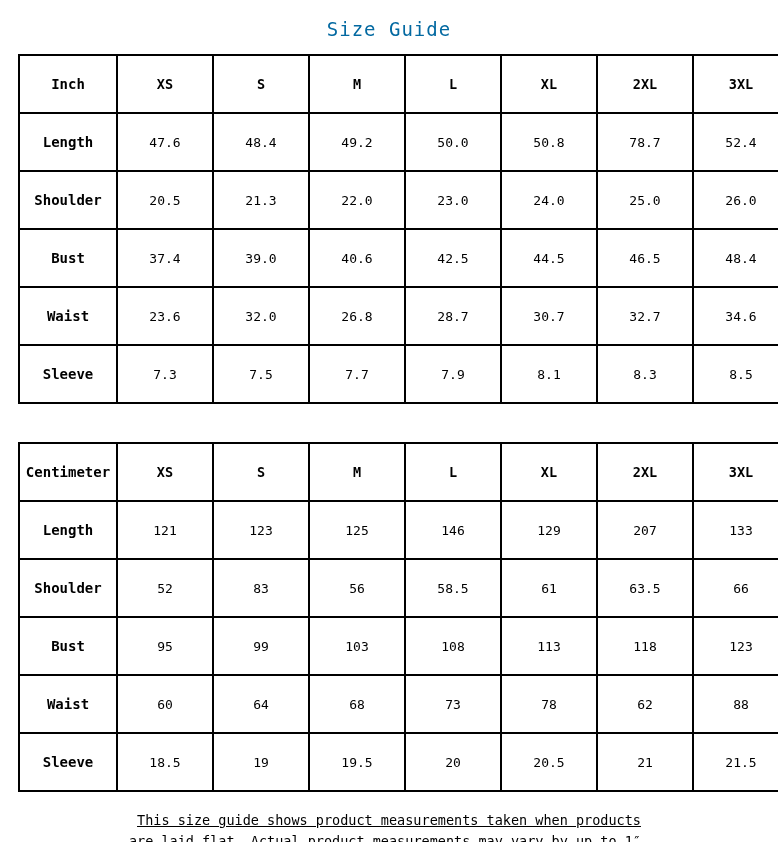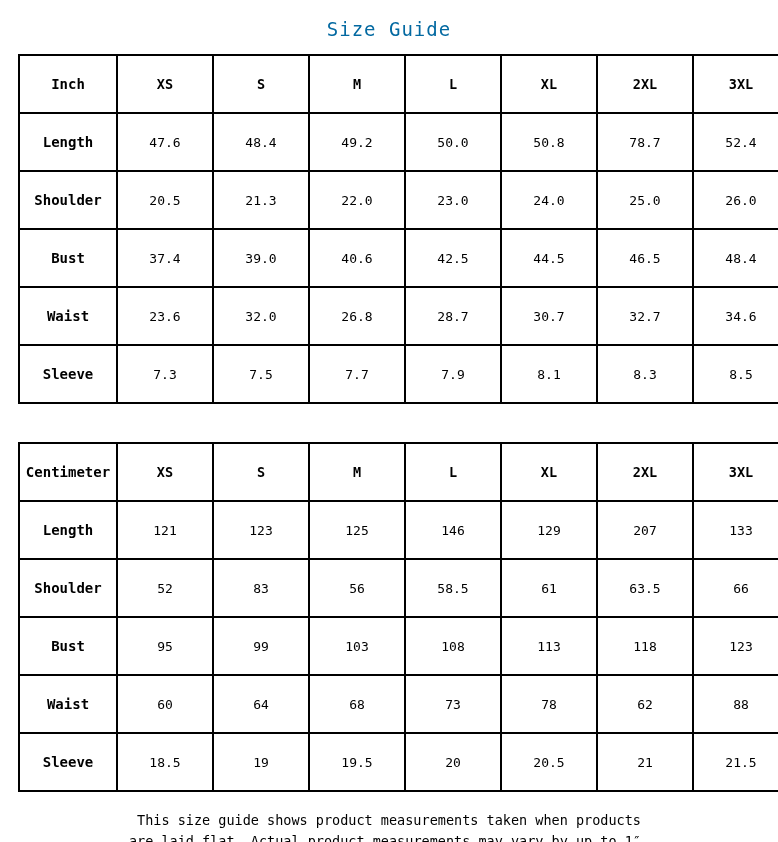--- a/index.html
+++ b/index.html
@@ -67,21 +67,21 @@
   }
   .footnote {
     text-align: center;
     font-family: "DejaVu Sans Mono", monospace;
     font-size: 13.5px;
     line-height: 21px;
     padding-top: 18px;
     color: #000;
     letter-spacing: 0px;
   }
-  .footnote div { white-space: pre; }
+  .footnote div { white-space: pre; text-decoration: underline; }
 </style>
 </head>
 <body>
 
 <div class="page">
 
   <div class="title">Size Guide</div>
 
   <div class="table-wrap">
     <table class="size-table">

